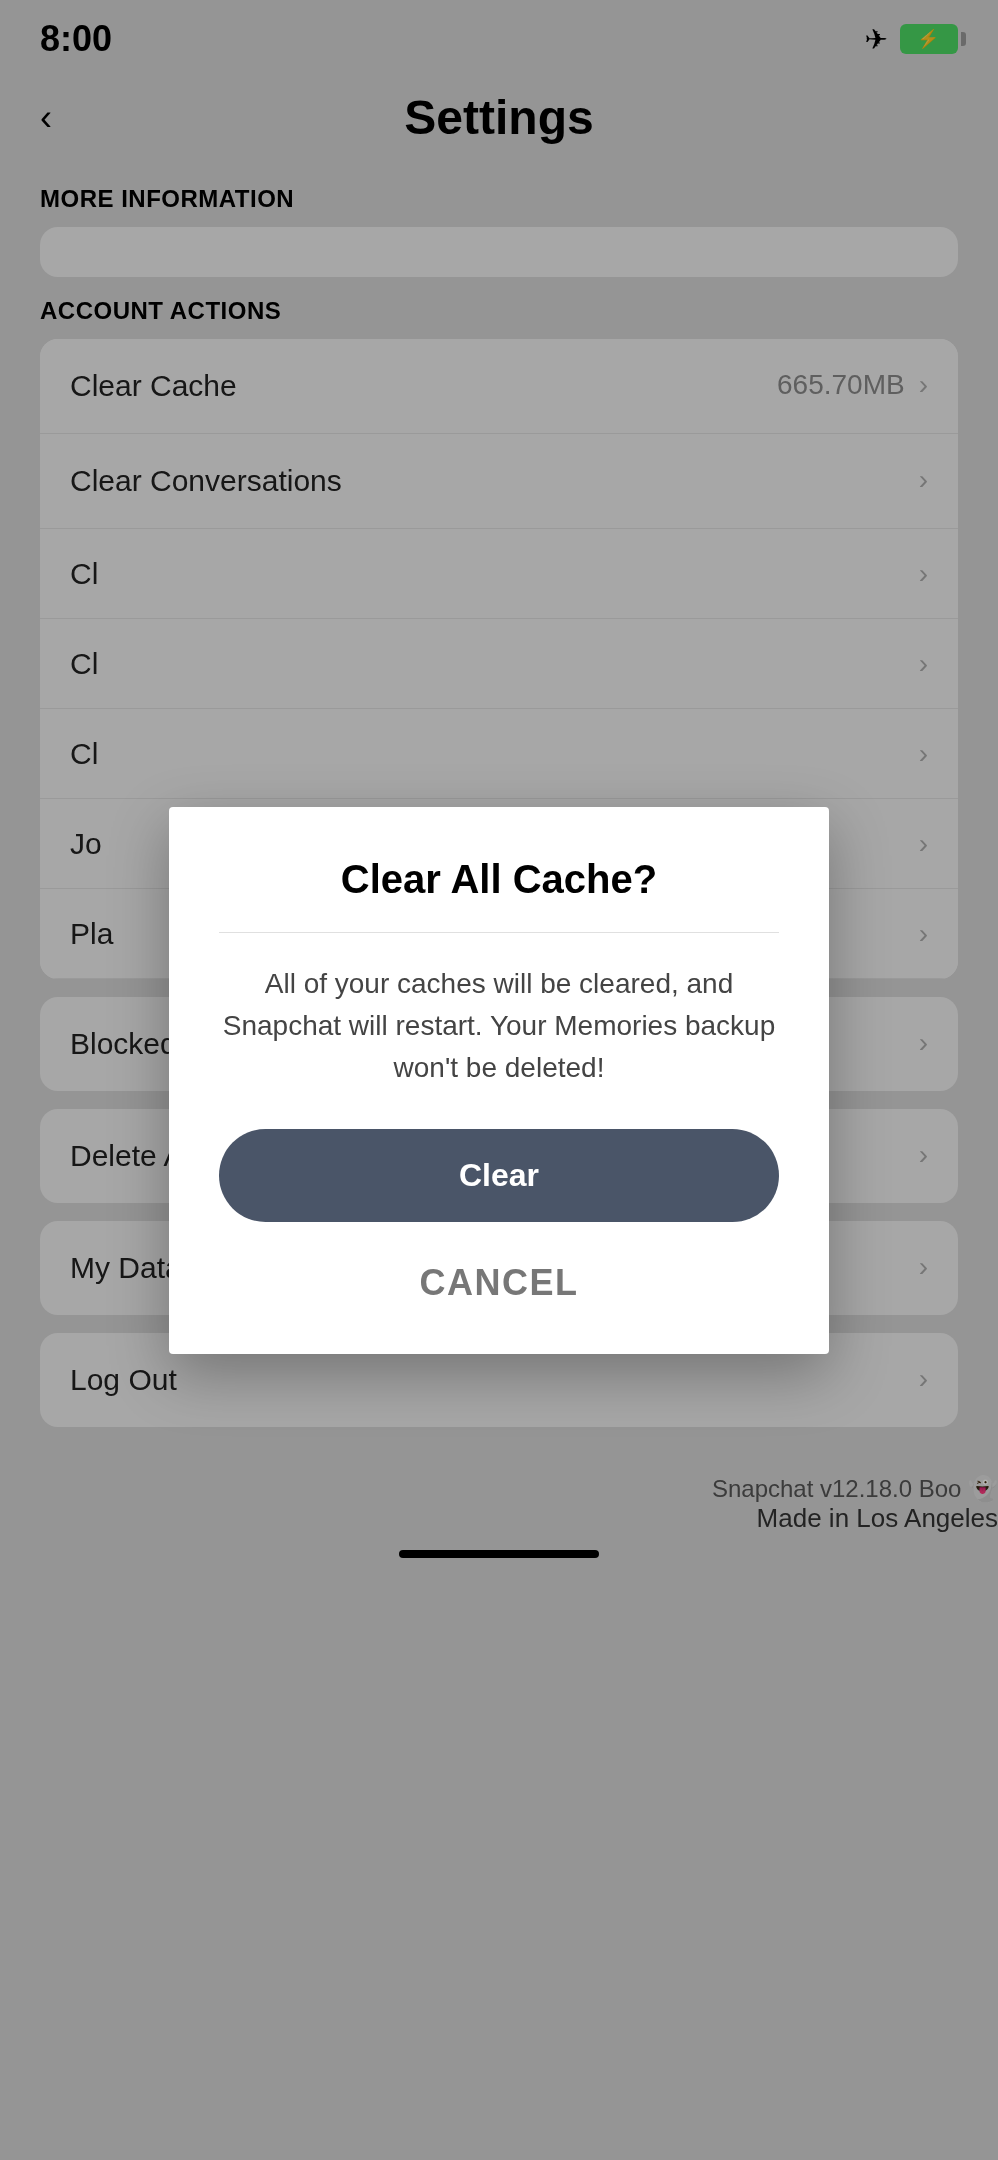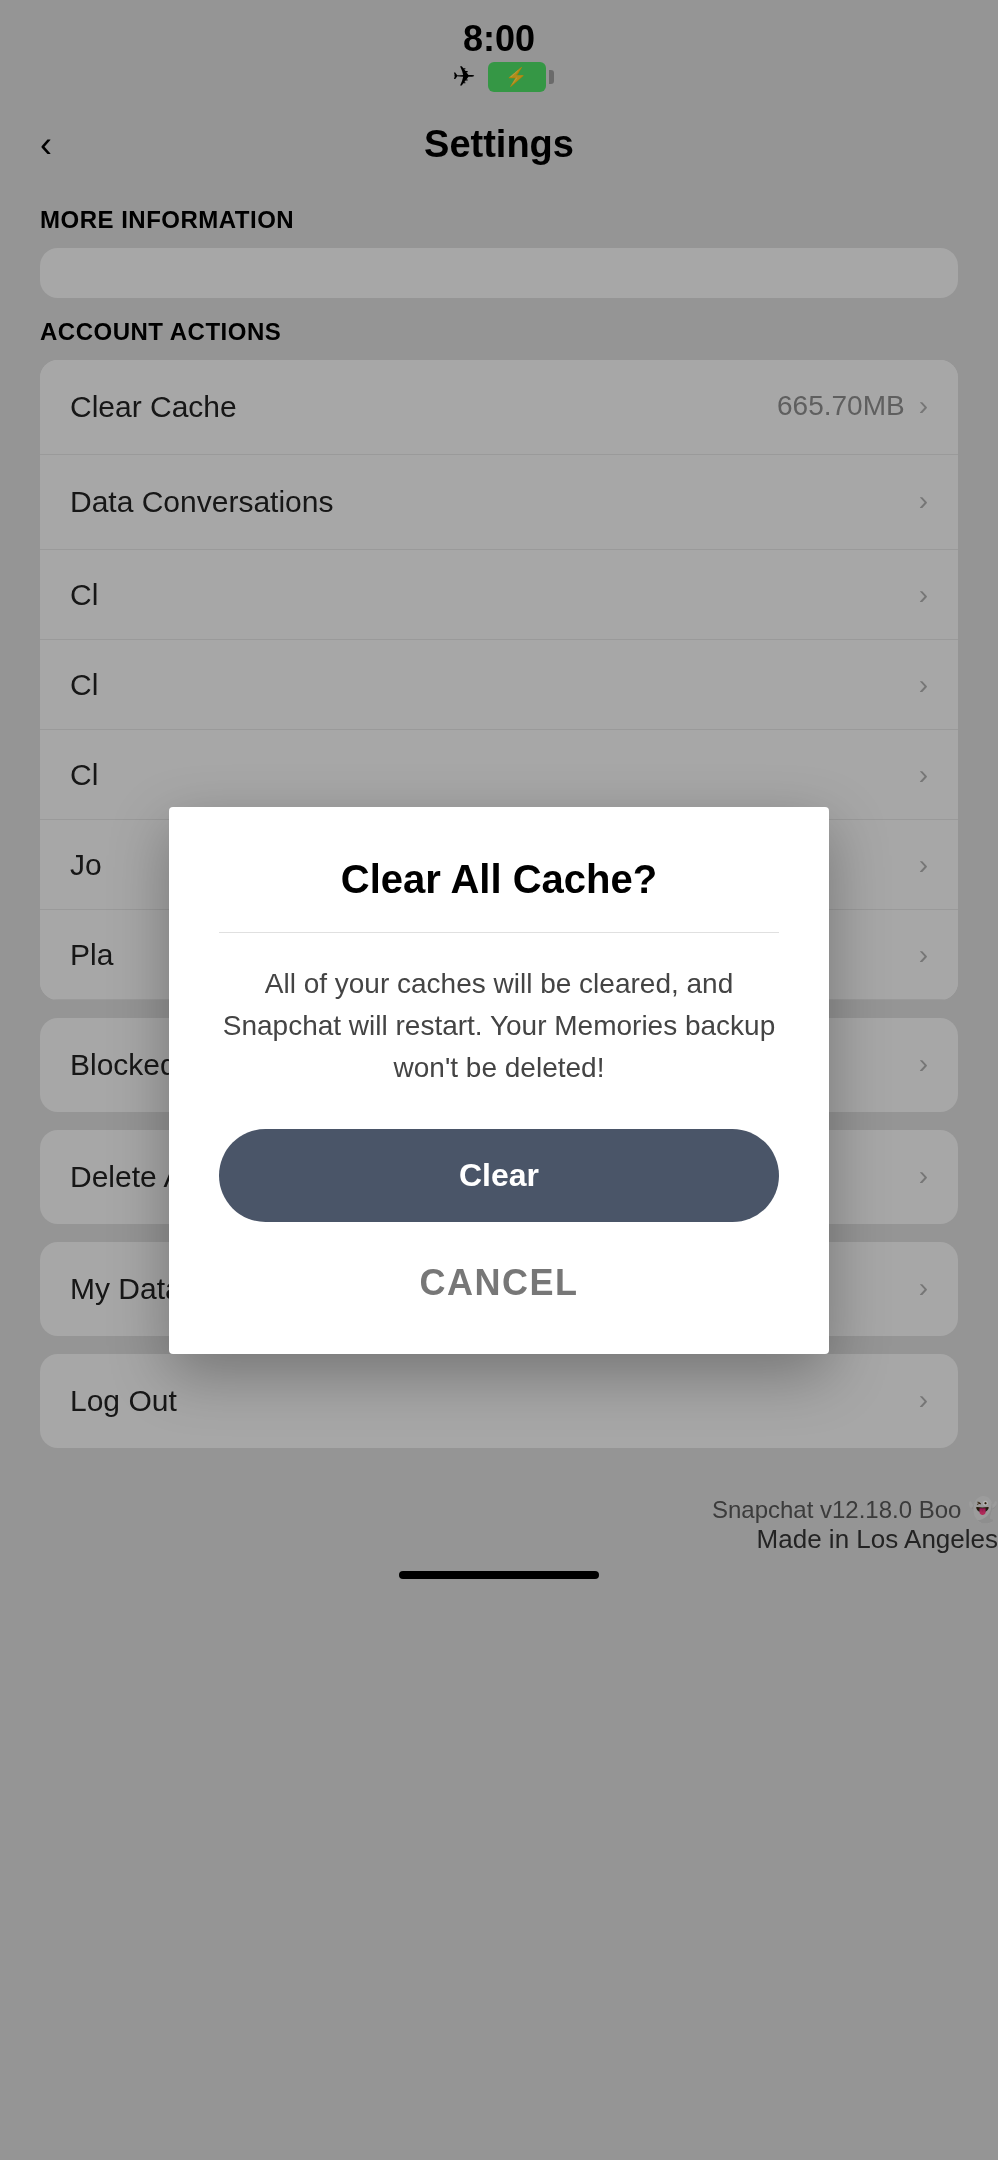--- a/index.html
+++ b/index.html
@@ -14,21 +14,20 @@
       overflow-x: hidden;
     }
 
     
     .status-bar {
       display: flex;
       justify-content: space-between;
       align-items: center;
       padding: 18px 40px 10px;
       background: #d6d6d6;
-      flex-direction: column;
     }
 
     .status-time {
       font-size: 36px;
       font-weight: 600;
       color: #000;
     }
 
     .status-icons {
       display: flex;
@@ -83,21 +82,21 @@
     .back-button {
       position: absolute;
       left: 40px;
       font-size: 36px;
       color: #000;
       cursor: pointer;
       font-weight: 300;
     }
 
     .header-title {
-      font-size: 38px;
+      font-size: 48px;
       font-weight: 700;
       color: #000;
     }
 
     
     .settings-content {
       padding: 0 40px;
     }
 
     .section-title {
@@ -294,21 +293,21 @@
 
     <div class="list-item">
       <span class="list-item-left">Clear Cache</span>
       <div class="list-item-right">
         <span class="list-item-value">665.70MB</span>
         <span class="chevron">›</span>
       </div>
     </div>
 
     <div class="list-item">
-      <span class="list-item-left">Data Conversations</span>
+      <span class="list-item-left">Clear Conversations</span>
       <div class="list-item-right">
         <span class="chevron">›</span>
       </div>
     </div>
 
     <div class="list-item-partial">
       <span class="list-item-left">Cl</span>
       <span class="chevron">›</span>
     </div>
 

